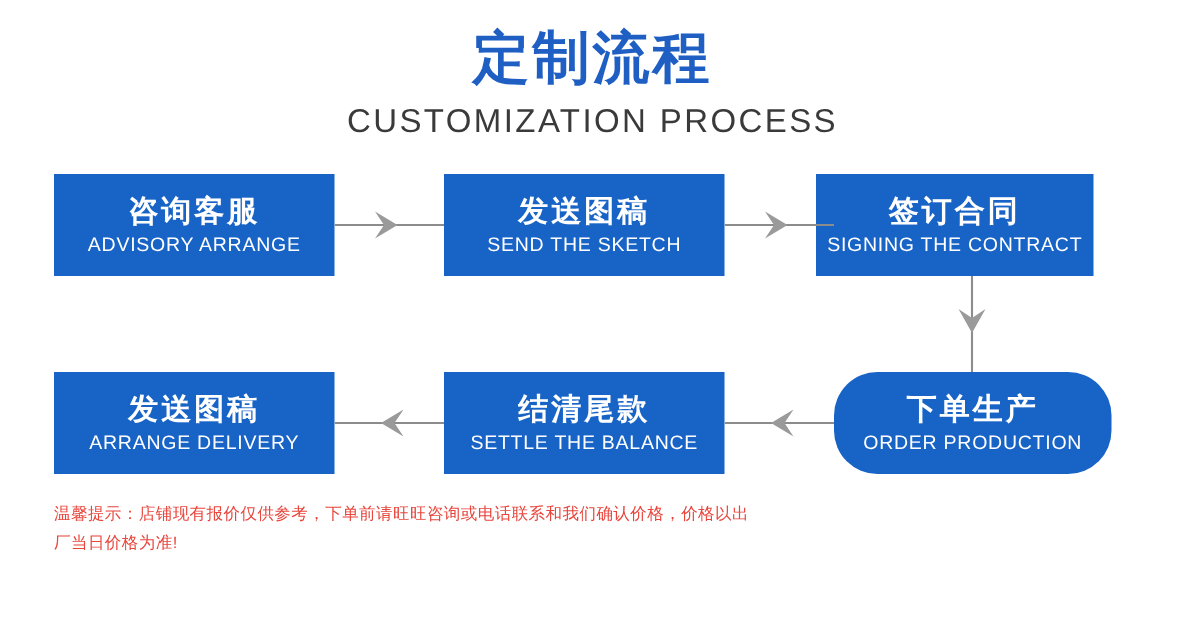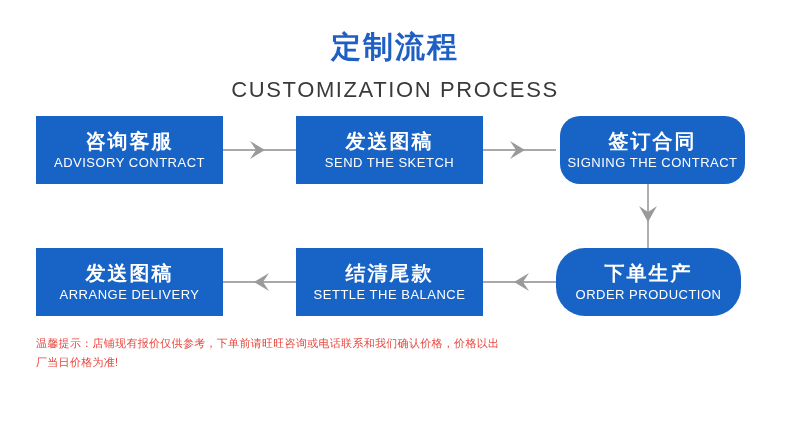--- a/index.html
+++ b/index.html
@@ -15,26 +15,26 @@
     position: relative;
     -webkit-font-smoothing: antialiased;
   }
 
   
   .header {
     text-align: center;
     padding-top: 18px;
   }
   .title-cn {
-    font-size: 30px;
+    font-size: 38px;
     font-weight: bold;
     color: #1f5fc4;
     letter-spacing: 2px;
     line-height: 1.15;
-    margin: 12px;
+    margin: 0;
   }
   .title-en {
     font-size: 22px;
     font-weight: normal;
     color: #3a3a3a;
     letter-spacing: 1.6px;
     margin: 6px 0 0 0;
     line-height: 1.15;
   }
 
@@ -69,21 +69,21 @@
     font-weight: normal;
     letter-spacing: 0.5px;
     line-height: 1.25;
     margin-top: 2px;
     white-space: nowrap;
   }
 
   
   #box-advisory   { left: 36px;  top: 116px; width: 187px; height: 68px; }
   #box-sketch     { left: 296px; top: 116px; width: 187px; height: 68px; }
-  #box-contract   { left: 560px; top: 116px; width: 185px; height: 68px; border-radius: 20px; }
+  #box-contract   { left: 544px; top: 116px; width: 185px; height: 68px; }
   
   #box-delivery   { left: 36px;  top: 248px; width: 187px; height: 68px; }
   #box-balance    { left: 296px; top: 248px; width: 187px; height: 68px; }
   #box-production { left: 556px; top: 248px; width: 185px; height: 68px; border-radius: 29px; }
 
   
   .conn-h {
     position: absolute;
     height: 24px;
     display: block;
@@ -116,21 +116,21 @@
 
 <div class="header">
   <div class="title-cn">定制流程</div>
   <div class="title-en">CUSTOMIZATION PROCESS</div>
 </div>
 
 <div class="flow">
 
   <div class="box" id="box-advisory">
     <span class="cn">咨询客服</span>
-    <span class="en">ADVISORY CONTRACT</span>
+    <span class="en">ADVISORY ARRANGE</span>
   </div>
 
   <div class="box" id="box-sketch">
     <span class="cn">发送图稿</span>
     <span class="en">SEND THE SKETCH</span>
   </div>
 
   <div class="box" id="box-contract">
     <span class="cn">签订合同</span>
     <span class="en">SIGNING THE CONTRACT</span>

